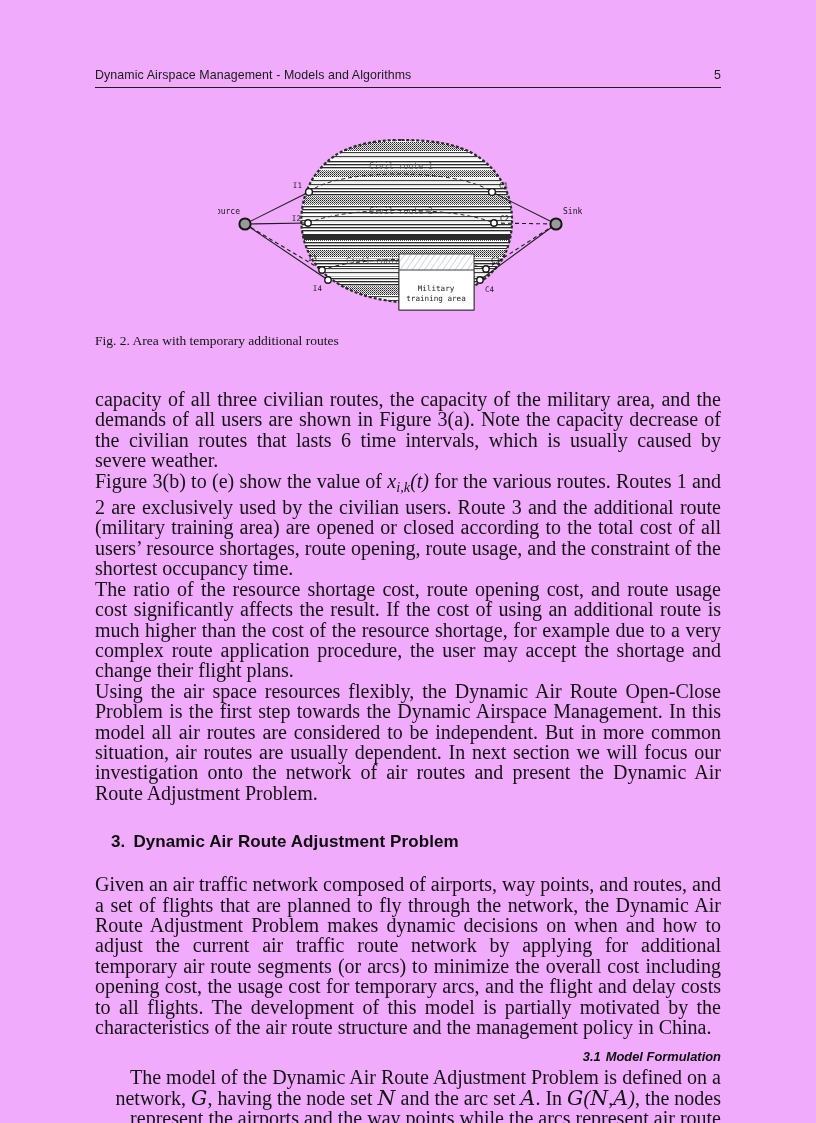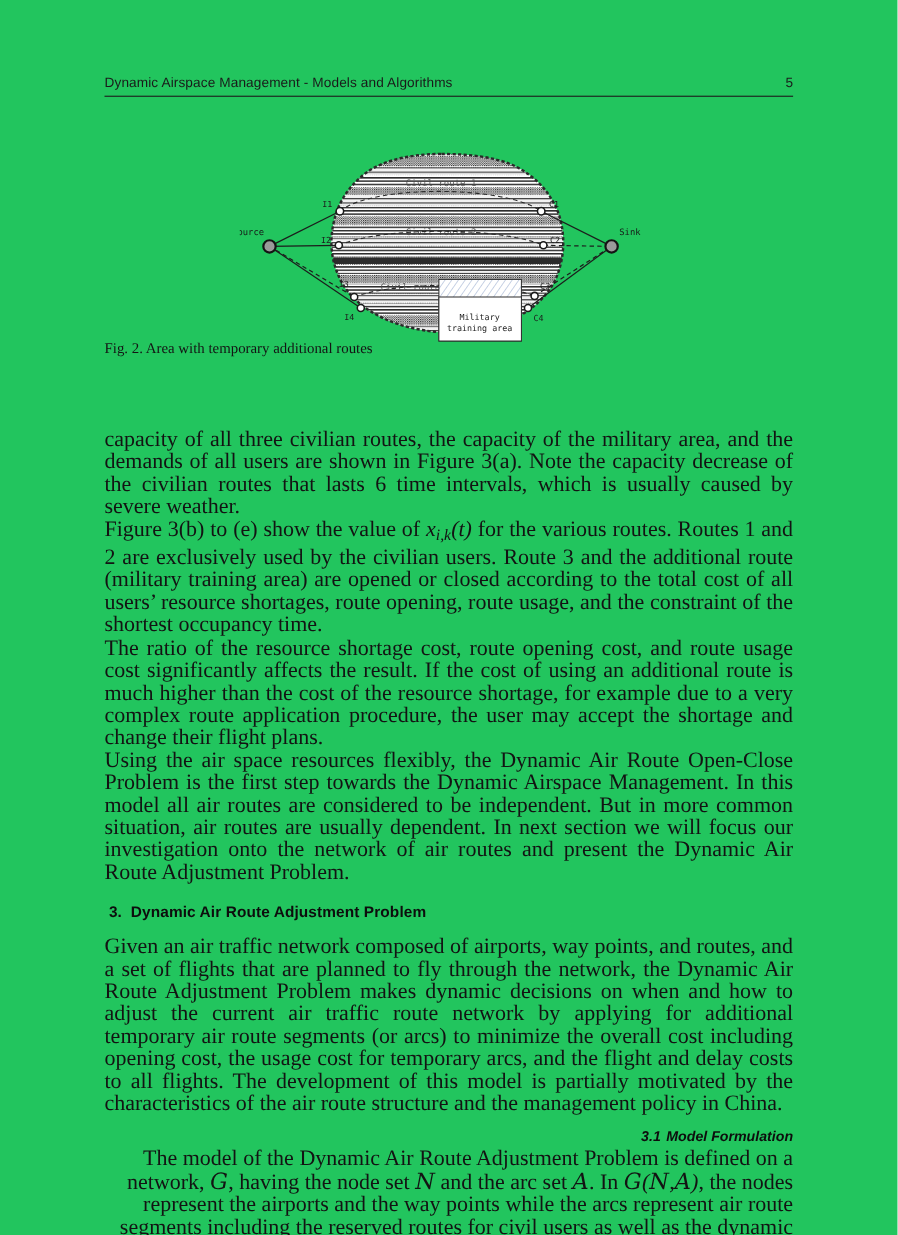--- a/index.html
+++ b/index.html
@@ -1,46 +1,46 @@
 <!DOCTYPE html>
 <html><head>
 <meta charset="utf-8">
 <style>
   html,body{margin:0;padding:0;background:#ffffff;}
   body{width:816px;height:1123px;position:relative;overflow:hidden;
        font-family:"Liberation Serif","DejaVu Serif",serif;color:#161616;}
 
-  .page{position:absolute;left:0;top:0;width:816px;height:1123px;background:#22c55e;}
+  .page{position:absolute;left:0;top:0;width:816px;height:1123px;background:#f0abfc;}
 
   
   .runhead{position:absolute;left:95px;top:68px;width:626px;height:26px;}
   .runhead .rh-title{position:absolute;left:0;top:0;font-size:12.4px;
       font-family:"Liberation Sans","DejaVu Sans",sans-serif;color:#1a1a1a;
       letter-spacing:.1px;white-space:nowrap;}
   .runhead .rh-page{position:absolute;right:0;top:0;font-size:12.4px;
       font-family:"Liberation Sans","DejaVu Sans",sans-serif;color:#1a1a1a;}
   .runhead .rh-rule{position:absolute;left:0;top:19px;width:626px;height:0;
       border-top:1.3px solid #1d1d1d;}
 
   
   .figure{position:absolute;left:218px;top:128px;width:366px;height:184px;text-align:center;}
   .figsvg{position:absolute;left:0;top:0;}
 
-  .figcap{position:absolute;left:95px;top:308px;width:626px;font-size:13.5px;
+  .figcap{position:absolute;left:95px;top:332px;width:626px;font-size:13.5px;
       line-height:17px;color:#141414;}
 
   
   .body{position:absolute;left:95px;top:389px;width:626px;}
   p.tx{margin:0;font-size:20px;line-height:20.4px;text-align:justify;
        text-justify:inter-word;color:#131313;hyphens:none;}
   p.tx.last{text-align:right;}
   .blockgap{height:13px;}
 
-  h2.sec{margin:4px;font-family:"Liberation Sans","DejaVu Sans",sans-serif;
-         font-weight:bold;font-size:14px;line-height:19px;color:#0d0d0d;
+  h2.sec{margin:16px;font-family:"Liberation Sans","DejaVu Sans",sans-serif;
+         font-weight:bold;font-size:17px;line-height:19px;color:#0d0d0d;
          letter-spacing:.1px;}
   h2.sec .num{margin-right:8px;}
   h3.sub{margin:0;font-family:"Liberation Sans","DejaVu Sans",sans-serif;
          font-weight:bold;font-size:12.9px;line-height:17px;color:#0d0d0d;}
   h3.sub .num{margin-right:5px;}
 
   
   .mi{font-style:italic;font-family:"Liberation Serif","DejaVu Serif",serif;}
   .sub{font-size:.72em;vertical-align:-0.28em;font-style:italic;text-align:right;}
   .cal{font-style:italic;font-family:"DejaVu Serif","Liberation Serif",serif;

